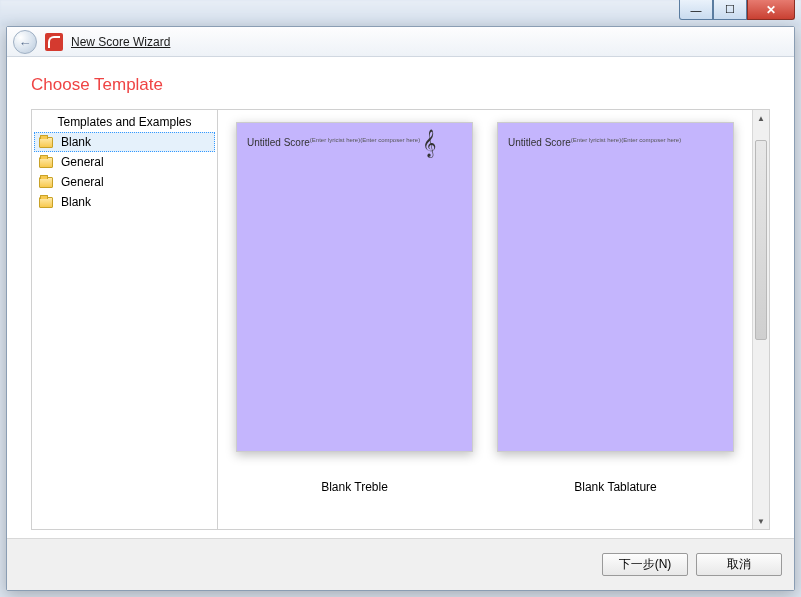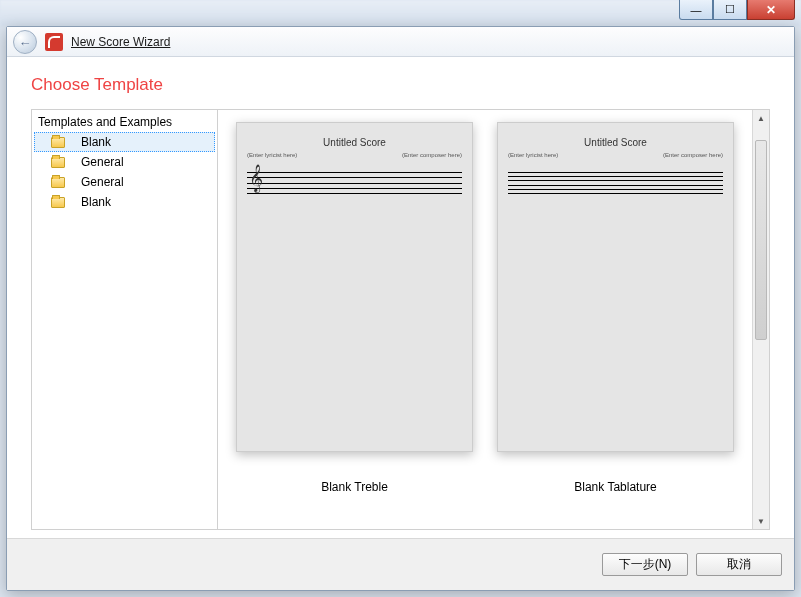--- a/index.html
+++ b/index.html
@@ -20,31 +20,31 @@
 .wiz-header { height:30px; background:linear-gradient(#fdfdfe,#eef2f7); border-bottom:1px solid #d0d7e0; display:flex; align-items:center; padding:0 6px; gap:8px; }
 .back-btn { width:24px; height:24px; border-radius:50%; background:radial-gradient(circle at 30% 30%,#fff,#d5e0ec 60%,#b8c7d8); border:1px solid #9fb0c4; display:flex; align-items:center; justify-content:center; color:#5a7090; font-size:13px; }
 .app-icon { width:18px; height:18px; background:#d43a2f; border-radius:2px; position:relative; }
 .app-icon::after { content:""; position:absolute; inset:3px; border:2px solid #fff; border-right:none; border-bottom:none; border-radius:6px 0 0 0; }
 .wiz-title { font-size:12px; color:#1a1a1a;text-decoration:underline; }
 
 .wiz-body { flex:1; padding:18px 24px 8px 24px; display:flex; flex-direction:column; overflow:hidden; }
 .page-title { color:#ef4444; font-size:17px; font-weight:400; margin-bottom:14px; }
 
 .content-row { flex:1; display:flex; border:1px solid #d0d0d0; overflow:hidden; }
-.tree-panel { width:186px; border-right:1px solid #d0d0d0; background:#fff; padding:2px; }
+.tree-panel { width:186px; border-right:1px solid #d0d0d0; background:#fff; padding:2px;text-align:center; }
 .tree-header { font-size:12px; padding:3px 4px; color:#000; }
-.tree-item { display:flex; align-items:center; gap:16px; padding:2px 16px; font-size:12px; cursor:default; border:1px solid transparent; }
+.tree-item { display:flex; align-items:center; gap:8px; padding:2px 4px; font-size:12px; cursor:default; border:1px solid transparent; }
 .tree-item.selected { background:#e5f1fb; border:1px dotted #3399ff; }
 .folder-icon { width:14px; height:11px; background:linear-gradient(#ffe9a8,#f7c94f); border:1px solid #c9a227; border-radius:1px; position:relative; }
 .folder-icon::before { content:""; position:absolute; top:-3px; left:0; width:6px; height:3px; background:#f7c94f; border:1px solid #c9a227; border-bottom:none; border-radius:1px 1px 0 0; }
 
 .template-area { flex:1; display:flex; position:relative; background:#fff; }
 .template-grid { flex:1; display:flex; gap:24px; padding:12px 18px; overflow:hidden; }
 .template-card { flex:1; display:flex; flex-direction:column; align-items:center; }
-.page-preview { width:100%; aspect-ratio:210/297; max-height:330px; background:#e5e5e5; border:1px solid #ccc; box-shadow:0 3px 10px rgba(0,0,0,.25); padding:14px 10px; display:flex; flex-direction:column; font-size:8px; color:#333; }
+.page-preview { width:100%; aspect-ratio:210/297; max-height:330px; background:#c4b5fd; border:1px solid #ccc; box-shadow:0 3px 10px rgba(0,0,0,.25); padding:14px 10px; display:flex; flex-direction:row; font-size:8px; color:#333; }
 .pv-title { text-align:center; font-size:10px; margin-bottom:4px; }
 .pv-credits { display:flex; justify-content:space-between; font-size:6px; color:#555; margin-bottom:14px; }
 .staff { height:22px; position:relative; }
 .staff .lines { position:absolute; inset:0; display:flex; flex-direction:column; justify-content:space-between; }
 .staff .lines div { height:1px; background:#000; }
 .clef-treble { position:absolute; left:2px; top:-6px; font-size:24px; line-height:1; }
 .tab-lines .lines { gap:0; }
 .tab-lines .lines div:nth-child(n) { height:1px; }
 .card-label { margin-top:28px; font-size:12px; color:#000; }
 

